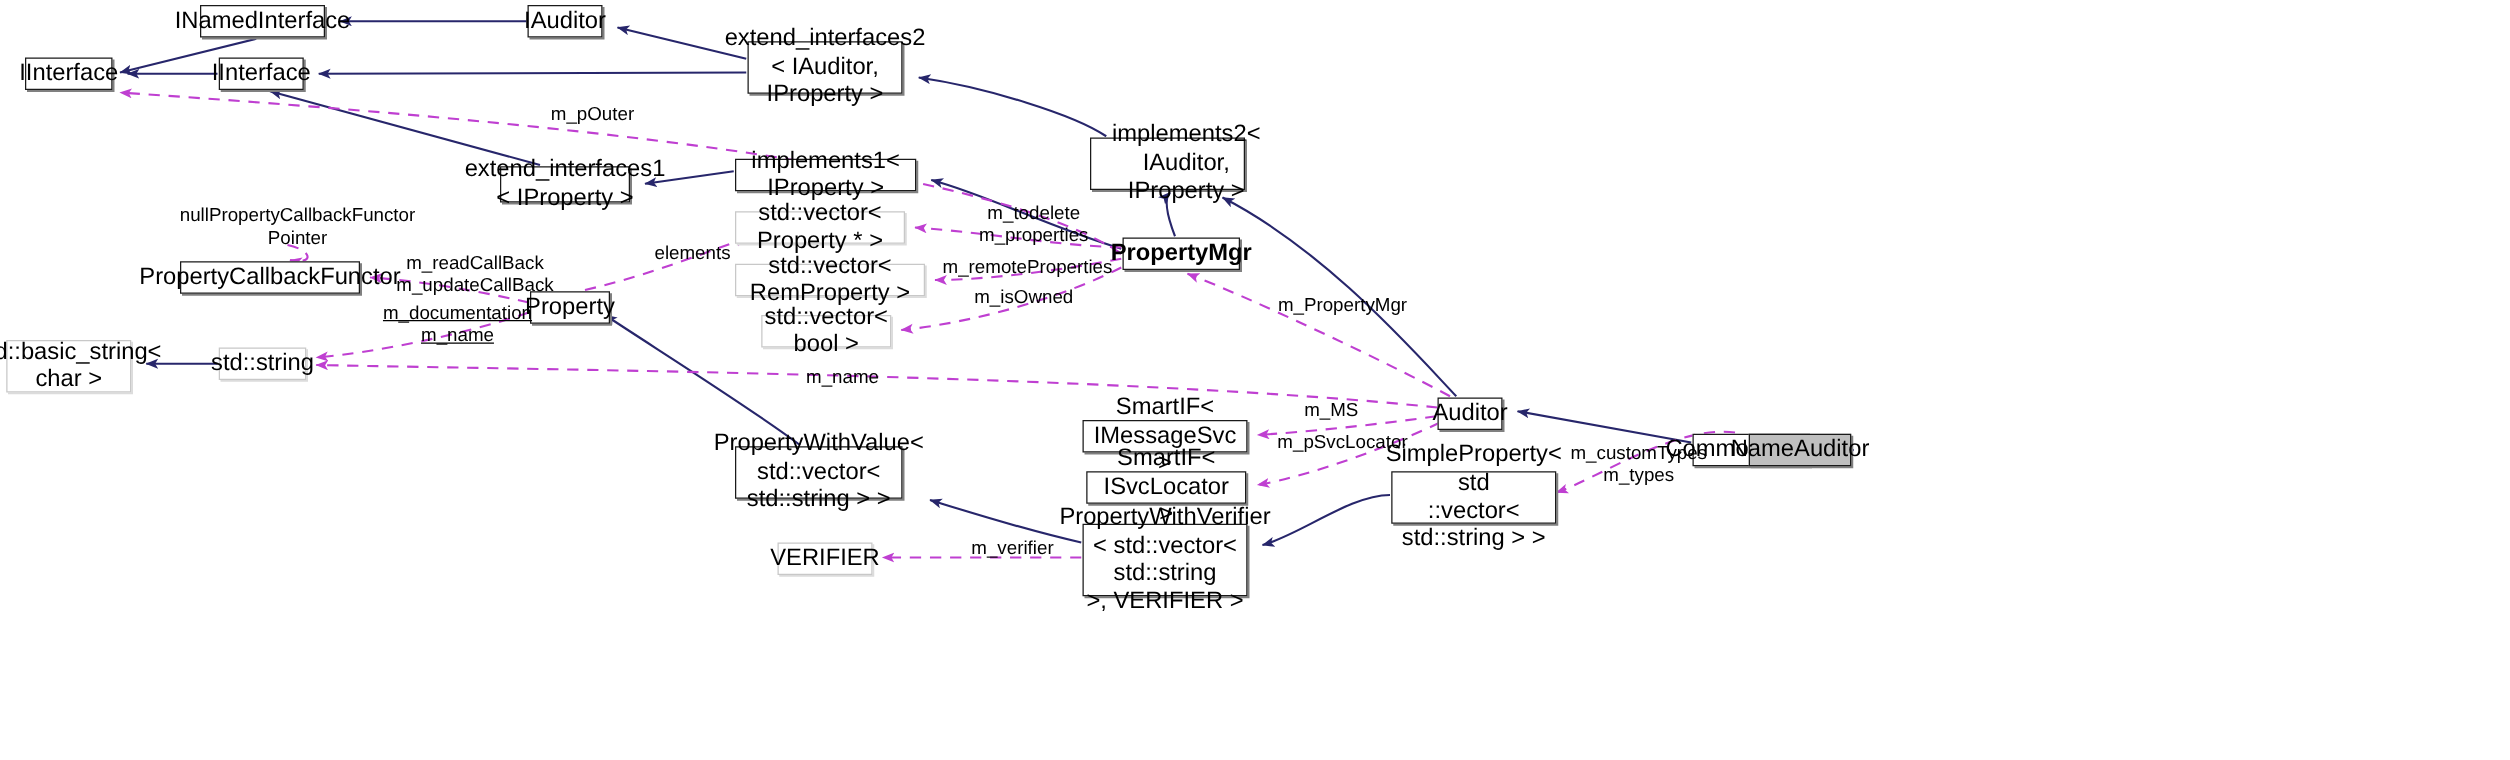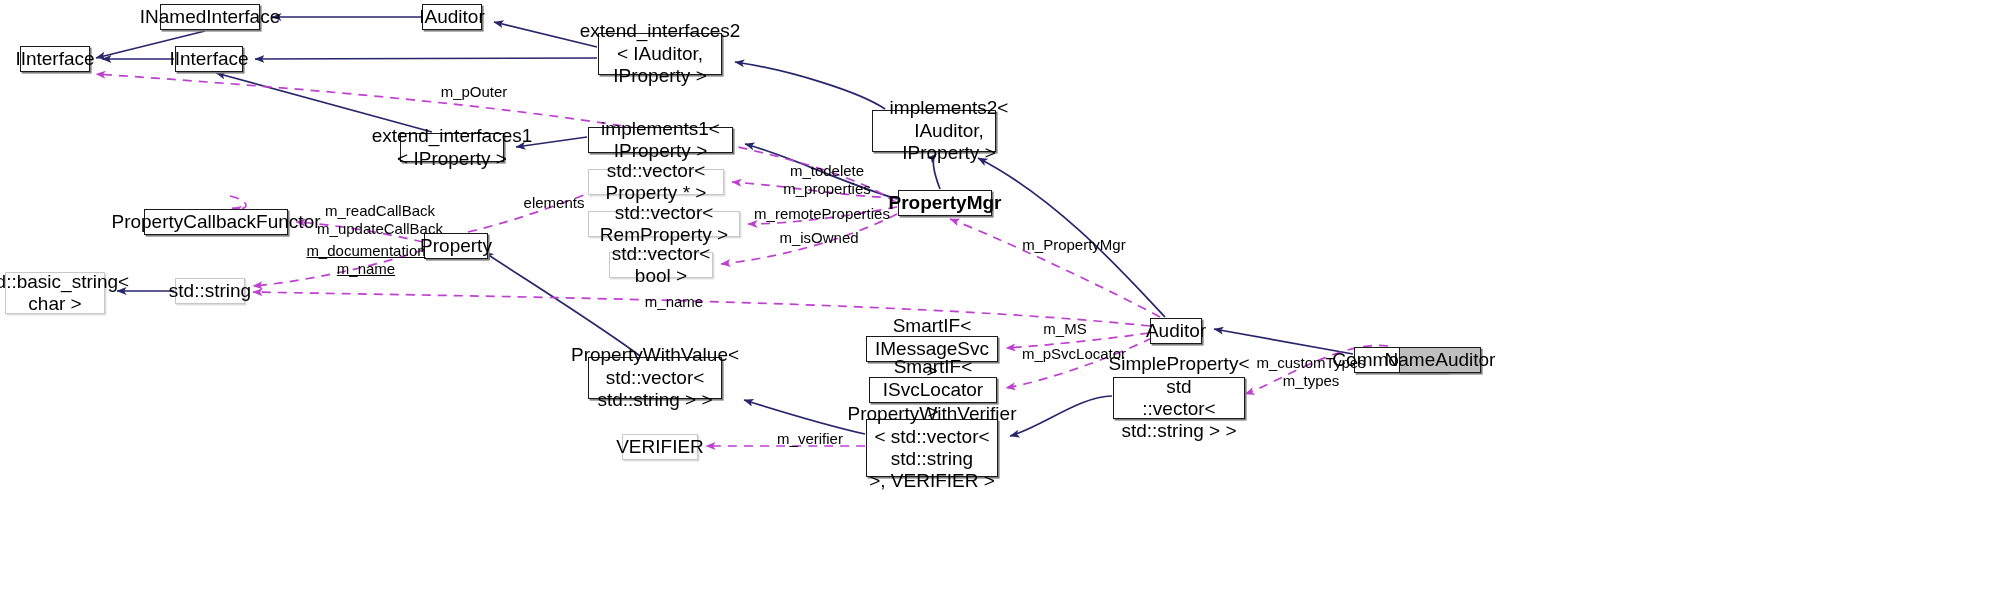--- a/index.html
+++ b/index.html
@@ -169,20 +169,22 @@
 ::vector&lt; std::string &gt; &gt;</div>
 
   <div class="node faint" style="left:622px;top:434px;width:76px;height:26px;">VERIFIER</div>
 
   <div class="node solid" style="left:866px;top:419px;width:132px;height:58px;">PropertyWithVerifier
 &lt; std::vector&lt; std::string
 &gt;, VERIFIER &gt;</div>
 
   <div class="edge-label" style="left:424px;top:83px;width:100px;">m_pOuter</div>
 
+  <div class="edge-label" style="left:140px;top:164px;width:196px;">nullPropertyCallbackFunctor
+Pointer</div>
 
   <div class="edge-label" style="left:765px;top:162px;width:124px;">m_todelete
 m_properties</div>
 
   <div class="edge-label" style="left:292px;top:202px;width:176px;">m_readCallBack
 m_updateCallBack</div>
 
   <div class="edge-label" style="left:522px;top:194px;width:64px;">elements</div>
 
   <div class="edge-label" style="left:753px;top:205px;width:138px;">m_remoteProperties</div>

